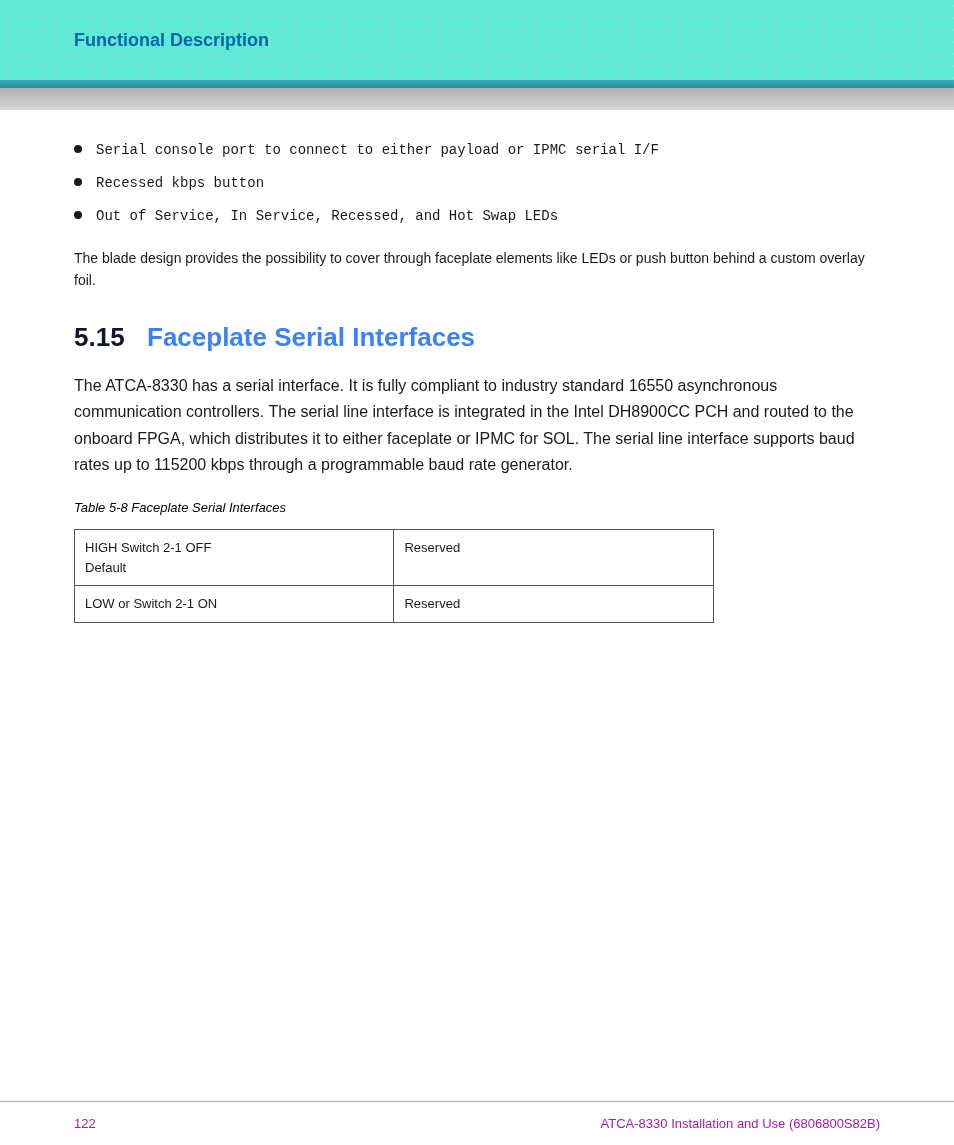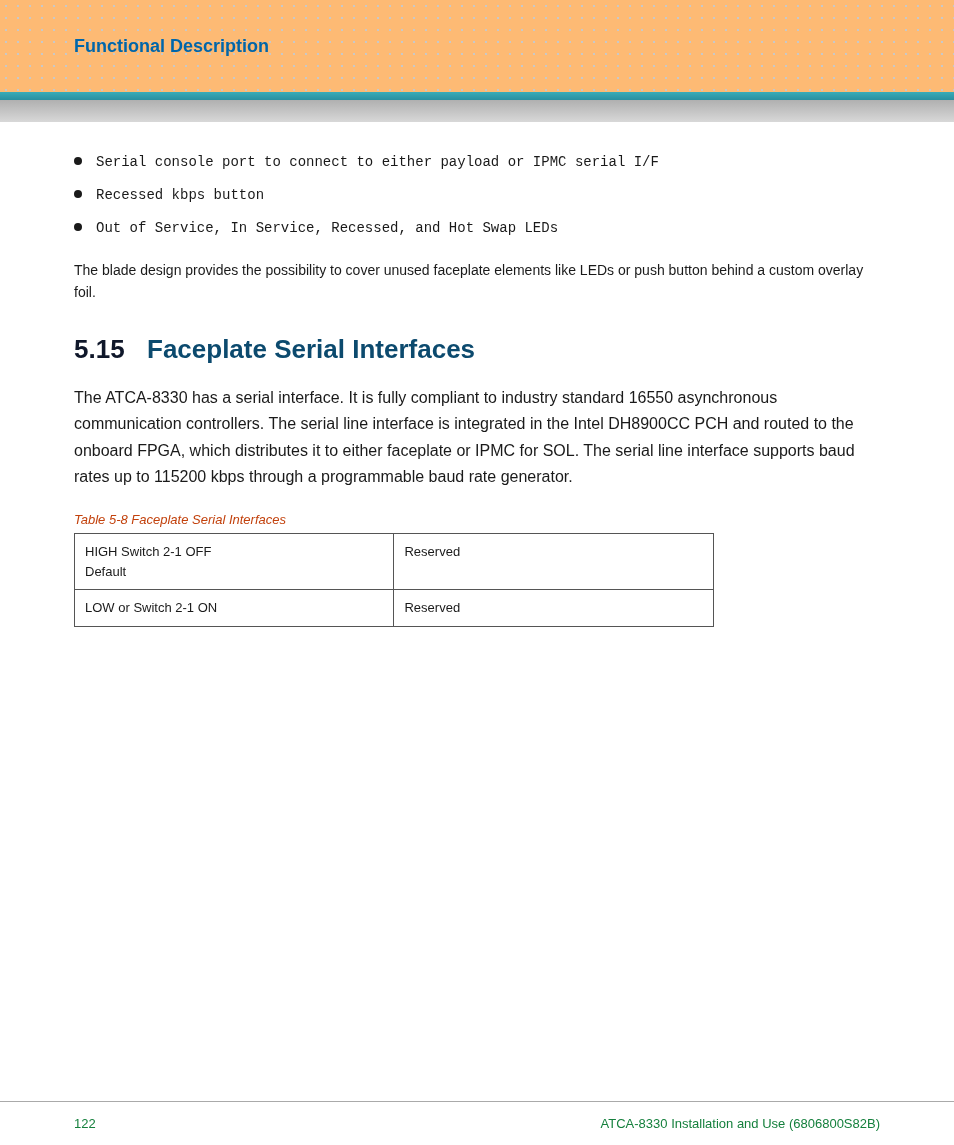--- a/index.html
+++ b/index.html
@@ -14,22 +14,22 @@
       background: #ffffff;
       font-family: Arial, Helvetica, sans-serif;
       font-size: 14px;
       color: #1a1a1a;
       position: relative;
     }
 
     
     .header-pattern {
       width: 100%;
-      height: 92px;
-      background-color: #fdba74;
+      height: 80px;
+      background-color: #5eead4;
       position: relative;
       overflow: hidden;
     }
 
     .header-pattern::before {
       content: '';
       position: absolute;
       top: 0; left: 0; right: 0; bottom: 0;
       background-image: radial-gradient(circle, #c8c8c8 1px, transparent 1px);
       background-size: 12px 12px;
@@ -110,36 +110,36 @@
       font-size: 26px;
       font-weight: bold;
       color: #0f172a;
       margin-right: 18px;
       min-width: 55px;
     }
 
     .section-title {
       font-size: 26px;
       font-weight: bold;
-      color: #0c4a6e;
+      color: #3b82f6;
     }
 
     .section-body {
       font-size: 16px;
       line-height: 1.65;
       margin-bottom: 22px;
       color: #1a1a1a;
     }
 
     
     .table-caption {
       font-size: 13px;
       font-style: italic;
-      color: #c2410c;
-      margin-bottom: 6px;
+      color: #000000;
+      margin-bottom: 14px;
     }
 
     
     .data-table {
       border-collapse: collapse;
       width: 640px;
       margin-bottom: 30px;
     }
 
     .data-table td {
@@ -164,21 +164,21 @@
       bottom: 0;
       left: 0;
       right: 0;
       height: 44px;
       border-top: 1px solid #aaa;
       display: flex;
       align-items: center;
       justify-content: space-between;
       padding: 0 74px;
       font-size: 13px;
-      color: #15803d;
+      color: #a21caf;
     }
   </style>
 </head>
 <body>
 
 <div class="header-pattern">
   <div class="header-title">Functional Description</div>
 </div>
 
 <div class="teal-bar"></div>
@@ -195,21 +195,21 @@
     <li>
       <span class="bullet-dot"></span>
       <span>Recessed kbps button</span>
     </li>
     <li>
       <span class="bullet-dot"></span>
       <span>Out of Service, In Service, Recessed, and Hot Swap LEDs</span>
     </li>
   </ul>
 
-  <p class="paragraph">The blade design provides the possibility to cover unused faceplate elements like LEDs or push button behind a custom overlay foil.</p>
+  <p class="paragraph">The blade design provides the possibility to cover through faceplate elements like LEDs or push button behind a custom overlay foil.</p>
 
   <div class="section-heading">
     <span class="section-number">5.15</span>
     <span class="section-title">Faceplate Serial Interfaces</span>
   </div>
 
   <p class="section-body">The ATCA-8330 has a serial interface. It is fully compliant to industry standard 16550 asynchronous communication controllers. The serial line interface is integrated in the Intel DH8900CC PCH and routed to the onboard FPGA, which distributes it to either faceplate or IPMC for SOL. The serial line interface supports baud rates up to 115200 kbps through a programmable baud rate generator.</p>
 
   <div class="table-caption">Table 5-8 Faceplate Serial Interfaces</div>
 

